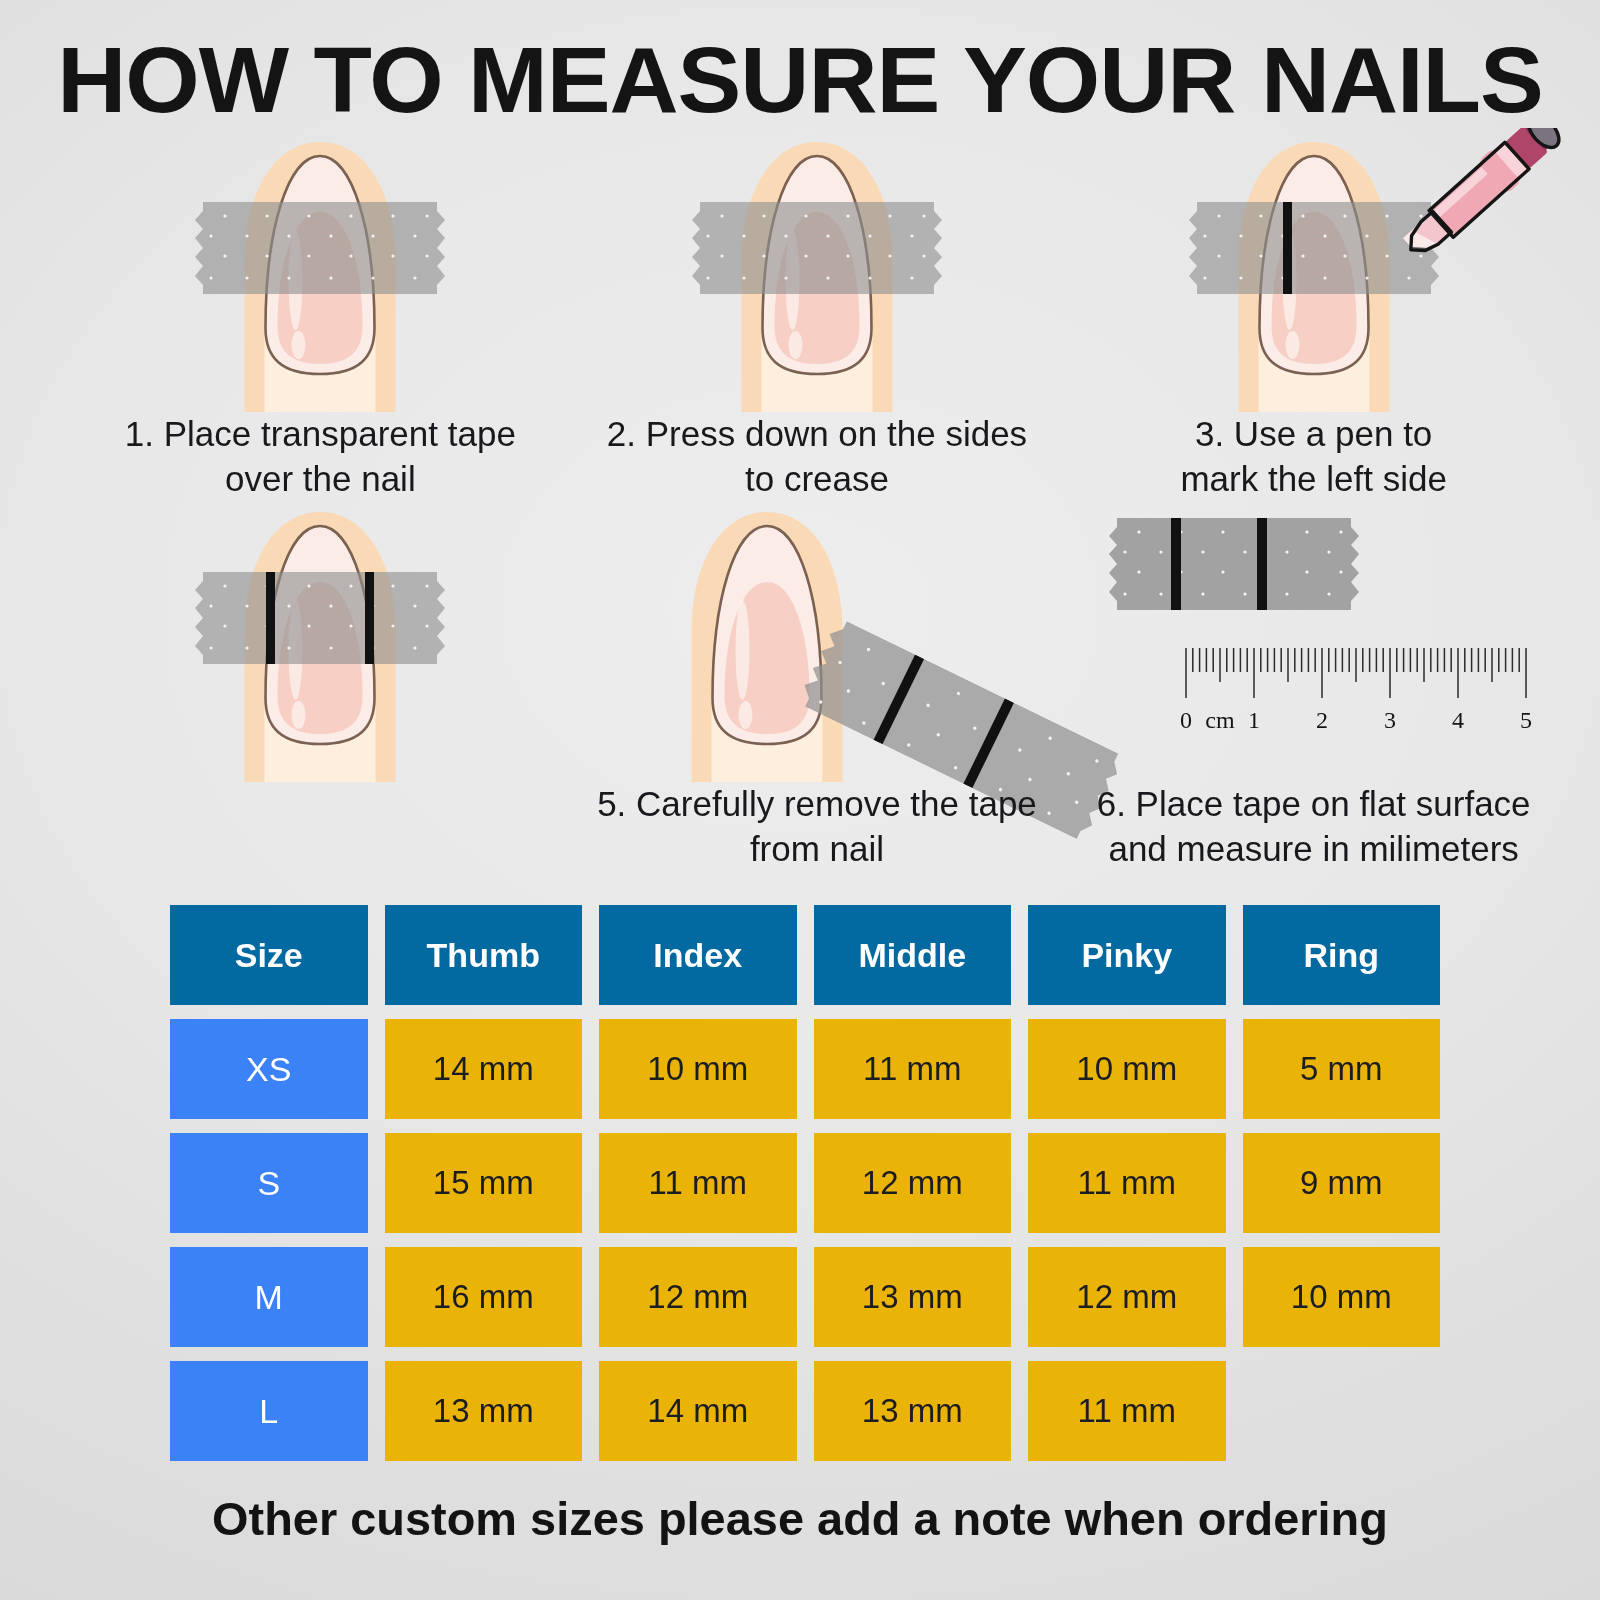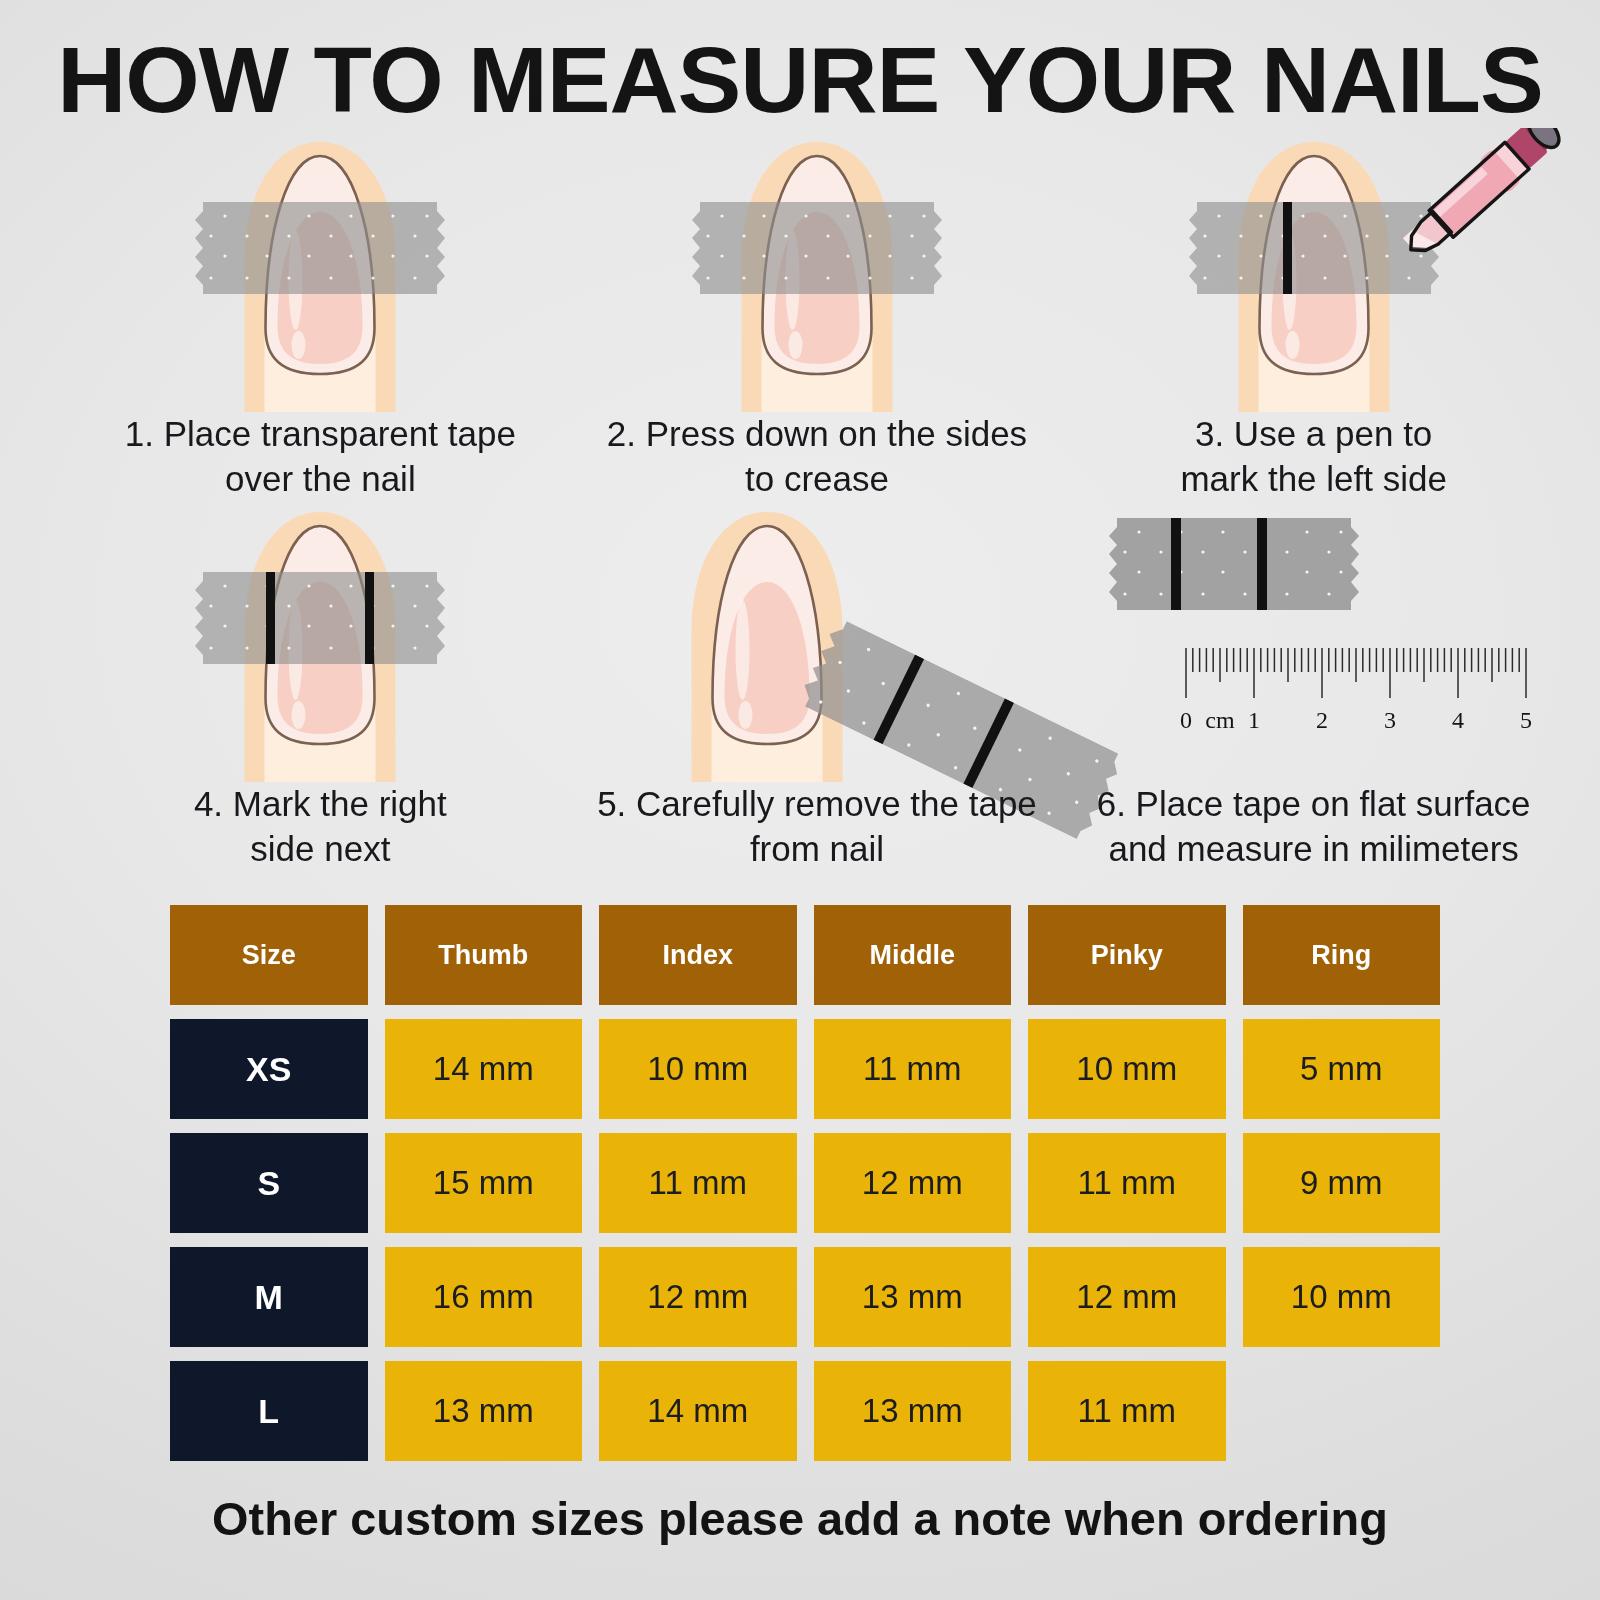--- a/index.html
+++ b/index.html
@@ -134,29 +134,29 @@
     grid-auto-rows: 100px;
     gap: 14px 17px;
   }
   .cell {
     display: flex;
     align-items: center;
     justify-content: center;
     font-size: 33px;
   }
   .cell.head {
-    background: #a16207;
+    background: #0369a1;
     color: #ffffff;
     font-weight: 700;
-    font-size: 27px;
+    font-size: 34px;
   }
   .cell.size {
-    background: #0f172a;
+    background: #3b82f6;
     color: #ffffff;
-    font-weight: 700;
+    font-weight: 400;
     font-size: 34px;
   }
   .cell.val {
     background: #eab308;
     color: #1b1d20;
     font-weight: 400;
     font-size: 33px;
   }
 
   
@@ -385,21 +385,20 @@
             <circle cx="52" cy="76" r="1.6"></circle>
             <circle cx="94" cy="76" r="1.6"></circle>
             <circle cx="136" cy="76" r="1.6"></circle>
             <circle cx="178" cy="76" r="1.6"></circle>
             <circle cx="220" cy="76" r="1.6"></circle>
         </g>
         <rect x="71" y="0" width="9" height="92" fill="#111111"></rect>
         <rect x="170" y="0" width="9" height="92" fill="#111111"></rect>
       </svg>
     </div>
-    <div class="caption">4. Mark the right<br>side next</div>
   </div>
 
   <div class="step">
     <div class="stage">
       <div class="finger-wrap" style="left:40%;">
         <svg class="finger-svg" viewBox="0 0 175 282" width="175" height="282">
           <g clip-path="url(#c1)">
             <path d="M12 282 L12 132 C12 62 42 12 87.5 12 C133 12 163 62 163 132 L163 282 Z" fill="#fad9b6"></path>
             <path d="M32 282 L32 200 C32 176 50 160 87.5 160 C125 160 143 176 143 200 L143 282 Z" fill="#fdeedd"></path>
             <path d="M33 198 C33 100 55 26 87.5 26 C120 26 142 100 142 198 C142 228 126 244 87.5 244 C49 244 33 228 33 198 Z" fill="#fcece7" stroke="#7a6151" stroke-width="2.6"></path>

